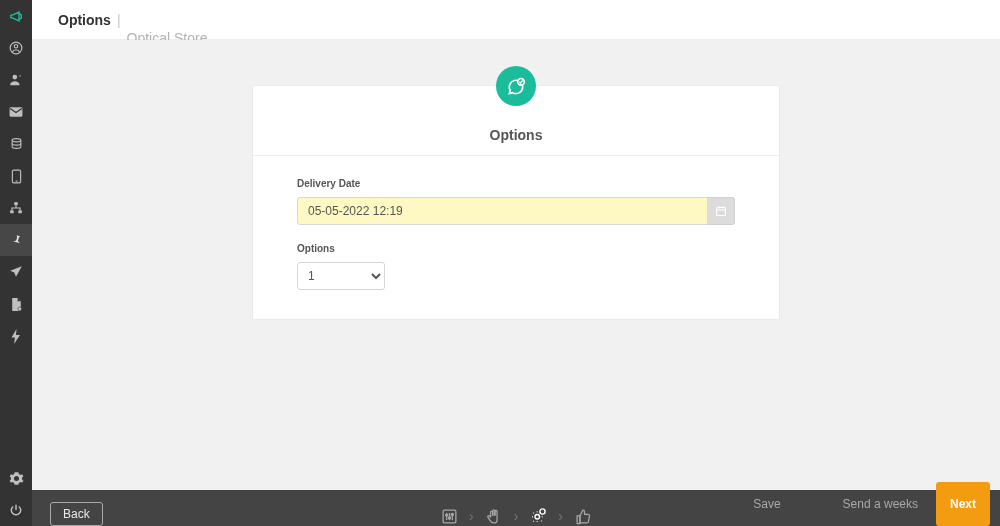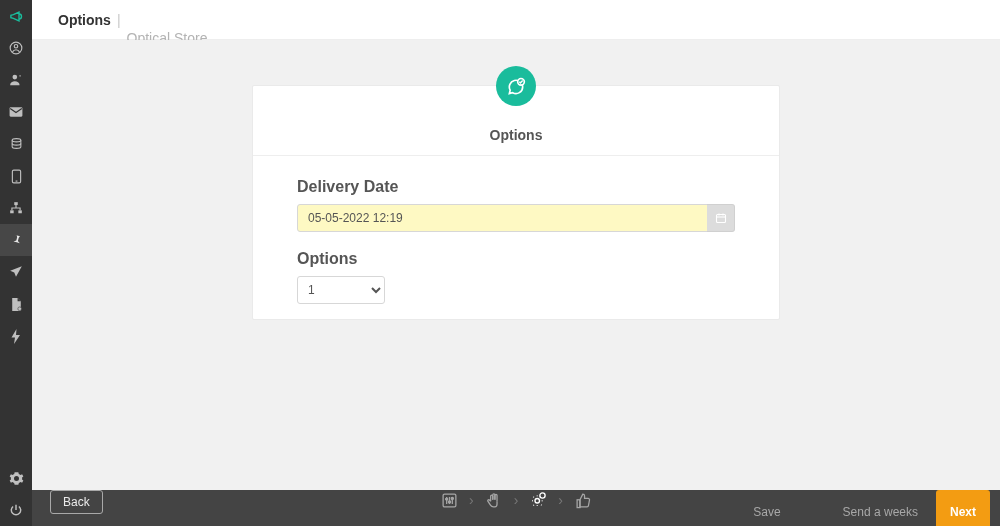--- a/index.html
+++ b/index.html
@@ -44,21 +44,21 @@
   .badge {
     position: absolute; left: 50%; top: -20px; transform: translateX(-50%);
     width: 40px; height: 40px; border-radius: 50%; background: #1abc9c;
     display: flex; align-items: center; justify-content: center;
   }
   .card-title {
     position: absolute; left: 0; right: 0; bottom: 12px; text-align: center;
     font-size: 14px; font-weight: 700; color: #555;
   }
   .card-body { padding: 22px 44px; }
-  .label { font-size: 16px; color: #555; font-weight: 600; margin-bottom: 8px; }
+  .label { font-size: 10px; color: #555; font-weight: 600; margin-bottom: 8px; }
   .row { display: flex; gap: 0; margin-bottom: 18px; }
   .input {
     height: 28px; border: 1px solid #d7d7d7; border-radius: 3px; background: #fef9c3;
     font-size: 12px; color: #555; padding: 0 10px; flex: 1;
   }
   .cal-btn {
     width: 28px; height: 28px; background: #dcdcdc; border: 1px solid #d0d0d0;
     border-left: none; border-radius: 0 3px 3px 0; display: flex; align-items: center; justify-content: center;
     cursor: pointer; color: #fff;
     margin-left: -3px;
@@ -67,21 +67,21 @@
   .select {
     height: 28px; border: 1px solid #d7d7d7; border-radius: 3px; background: #fff;
     font-size: 12px; color: #555; padding: 0 6px;
   }
   .select.small { width: 88px; }
   .select.large { flex: 1; }
 
   
   .footer {
     position: absolute; left: 32px; right: 0; bottom: 0; height: 36px;
-    background: #444444; display: flex; align-items: flex-start; color: #b0b0b0;
+    background: #444444; display: flex; align-items: flex-end; color: #b0b0b0;
     padding: 0 10px 0 18px;
   }
   .btn-back {
     height: 24px; border: 1px solid #a9a9a9; background: transparent; color: #eaeaea;
     font-size: 12px; padding: 0 12px; border-radius: 3px; cursor: pointer;
   }
   .steps { position: absolute; left: 50%; transform: translateX(-50%); display: flex; align-items: center; gap: 10px; }
   .step-icon { width: 20px; height: 20px; display: flex; align-items: center; justify-content: center; color: #a6a6a6; cursor: pointer; }
   .step-icon.active { color: #ffffff; }
   .step-sep { color: #777; font-size: 14px; }

